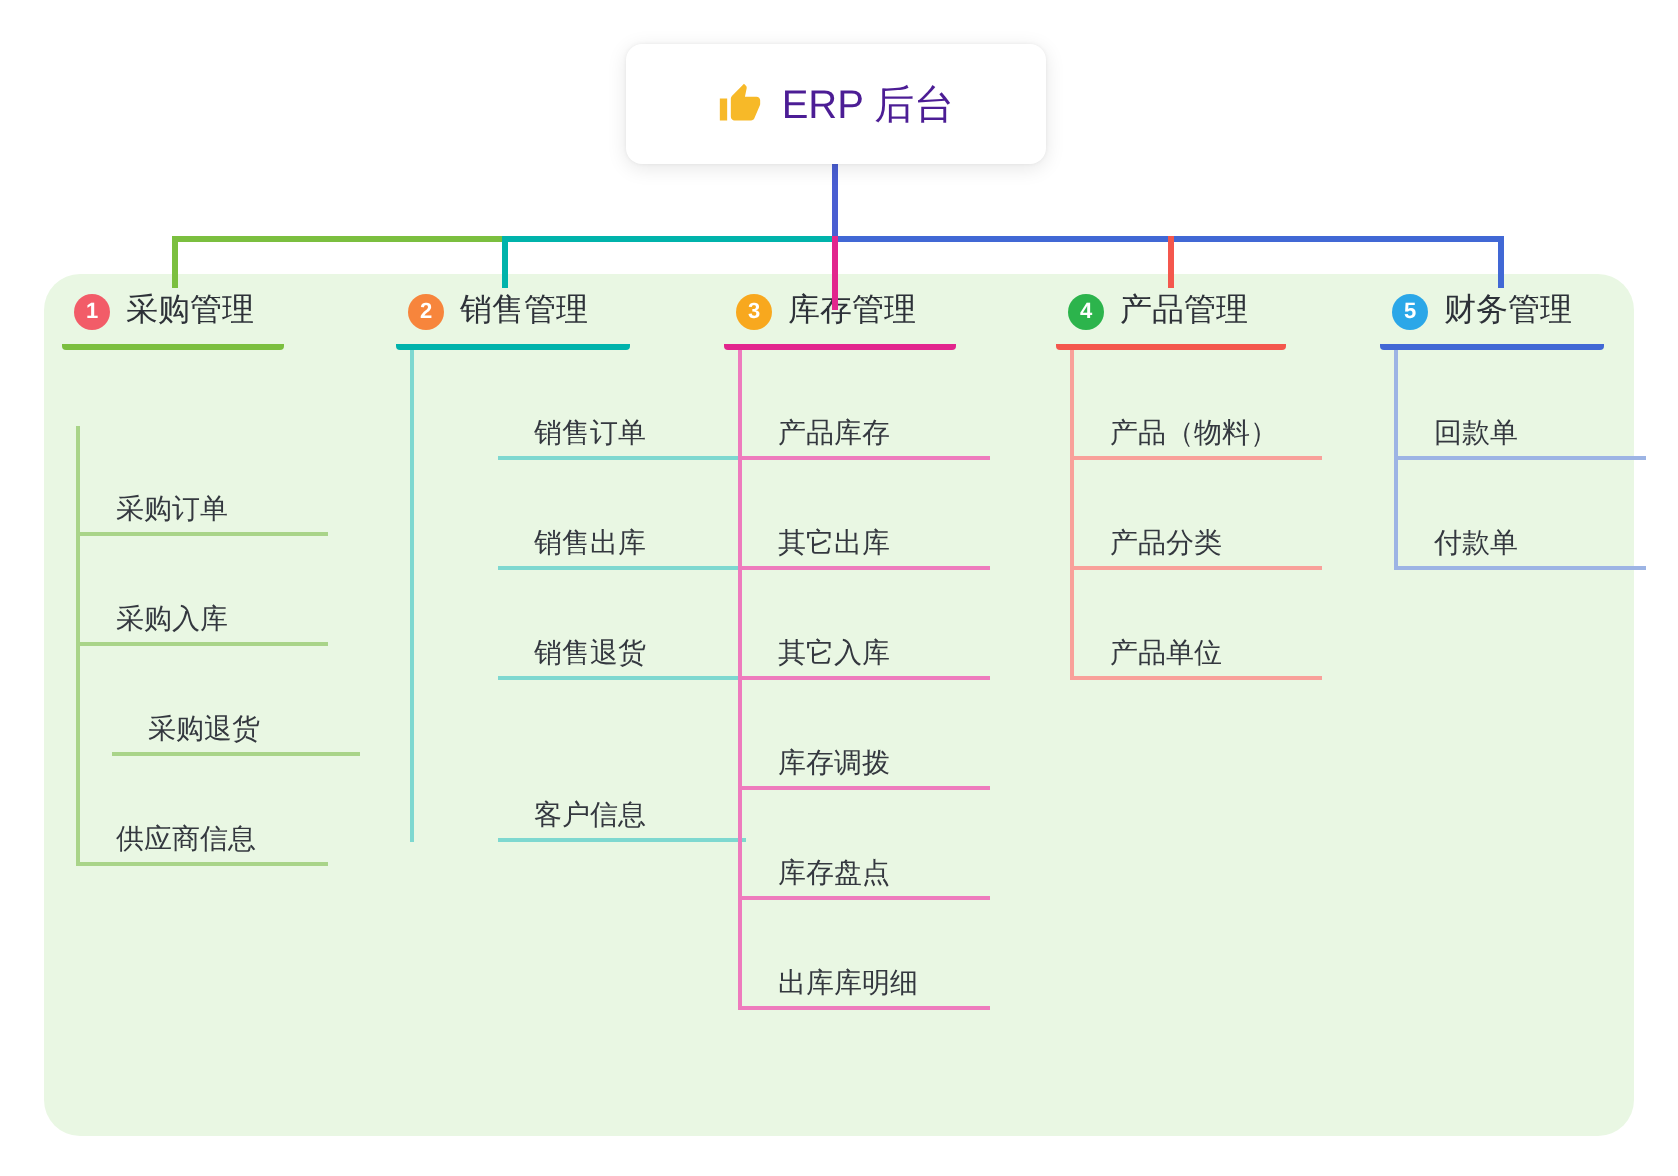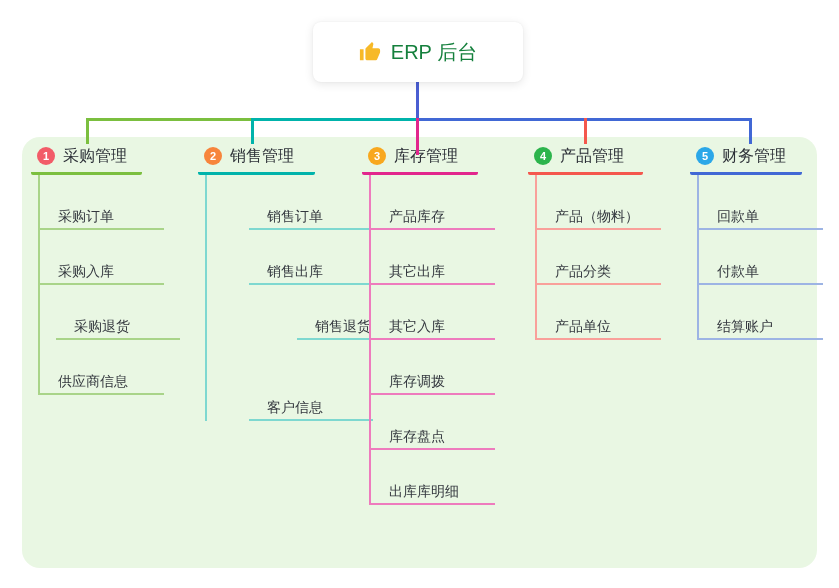--- a/index.html
+++ b/index.html
@@ -9,21 +9,21 @@
   }
   .panel{
     position:absolute;left:22px;top:137px;width:795px;height:431px;
     border-radius:18px;
   }
   .root-card{
     position:absolute;left:313px;top:22px;width:210px;height:60px;
     background:#fff;border-radius:8px;
     box-shadow:0 2px 10px rgba(0,0,0,.10), 0 0 2px rgba(0,0,0,.06);
     display:flex;align-items:center;justify-content:center;gap:10px;
-    font-size:20px;font-weight:500;color:#15803d;z-index:3;
+    font-size:20px;font-weight:500;color:#4c1d95;z-index:3;
   }
   .line{position:absolute;}
   .branch{position:absolute;top:145px;}
   .branch-header{
     display:flex;align-items:center;gap:8px;
     padding:2px 4px 7px 6px;border-bottom:3px solid #000;
     font-size:16px;font-weight:500;color:#2d3138;line-height:18px;
     border-radius:0 0 2px 2px;
   }
   .badge{
@@ -50,35 +50,35 @@
     <span>ERP 后台</span>
   </div>
 
   <div id="branches-host">
       <div class="branch" style="left: 31px; width: 111px;">
         <div class="branch-header" style="border-bottom-color: rgb(123, 191, 63);">
           <span class="badge" style="background: rgb(242, 92, 104);">1</span>
           <span>采购管理</span>
         </div>
         <div class="children" style="border-left-color: rgb(169, 212, 137);">
-          <div class="child" style="border-bottom-color: rgb(169, 212, 137);">采购订单</div>
+          <div class="child" style="border-bottom-color: rgb(169, 212, 137); margin-top: 38px;">采购订单</div>
           <div class="child" style="border-bottom-color: rgb(169, 212, 137);">采购入库</div>
           <div class="child" style="border-bottom-color: rgb(169, 212, 137); margin-left: 16px;">采购退货</div>
           <div class="child" style="border-bottom-color: rgb(169, 212, 137);">供应商信息</div>
         </div>
       </div>
       <div class="branch" style="left: 198px; width: 117px;">
         <div class="branch-header" style="border-bottom-color: rgb(0, 179, 171);">
           <span class="badge" style="background: rgb(247, 133, 60);">2</span>
           <span>销售管理</span>
         </div>
         <div class="children" style="border-left-color: rgb(126, 216, 208); padding-left: 42px;">
           <div class="child" style="border-bottom-color: rgb(126, 216, 208);">销售订单</div>
           <div class="child" style="border-bottom-color: rgb(126, 216, 208);">销售出库</div>
-          <div class="child" style="border-bottom-color: rgb(126, 216, 208); margin-left: 48px;">销售退货</div>
+          <div class="child" style="border-bottom-color: rgb(126, 216, 208);">销售退货</div>
           <div class="child" style="border-bottom-color: rgb(126, 216, 208); margin-top: 26px;">客户信息</div>
         </div>
       </div>
       <div class="branch" style="left: 362px; width: 116px;">
         <div class="branch-header" style="border-bottom-color: rgb(226, 38, 141);">
           <span class="badge" style="background: rgb(248, 168, 30);">3</span>
           <span>库存管理</span>
         </div>
         <div class="children" style="border-left-color: rgb(238, 123, 189);">
           <div class="child" style="border-bottom-color: rgb(238, 123, 189);">产品库存</div>
@@ -101,21 +101,20 @@
         </div>
       </div>
       <div class="branch" style="left: 690px; width: 112px;">
         <div class="branch-header" style="border-bottom-color: rgb(65, 104, 213);">
           <span class="badge" style="background: rgb(43, 167, 232);">5</span>
           <span>财务管理</span>
         </div>
         <div class="children" style="border-left-color: rgb(157, 180, 228);">
           <div class="child" style="border-bottom-color: rgb(157, 180, 228);">回款单</div>
           <div class="child" style="border-bottom-color: rgb(157, 180, 228);">付款单</div>
-          <div class="child" style="border-bottom-color: rgb(157, 180, 228);">结算账户</div>
         </div>
       </div>
     </div>
 <div class="line" style="left: 416px; top: 82px; width: 3px; height: 39px; background: rgb(74, 94, 210);"></div>
     <div class="line" style="left: 86px; top: 118px; width: 167px; height: 3px; background: rgb(123, 191, 63);"></div>
     <div class="line" style="left: 251px; top: 118px; width: 168px; height: 3px; background: rgb(0, 179, 171);"></div>
     <div class="line" style="left: 416px; top: 118px; width: 336px; height: 3px; background: rgb(65, 104, 213);"></div>
     <div class="line" style="left: 86px; top: 118px; width: 3px; height: 26px; background: rgb(123, 191, 63);"></div>
     <div class="line" style="left: 251px; top: 118px; width: 3px; height: 26px; background: rgb(0, 179, 171);"></div>
     <div class="line" style="left: 416px; top: 118px; width: 3px; height: 37px; background: rgb(226, 38, 141);"></div>

